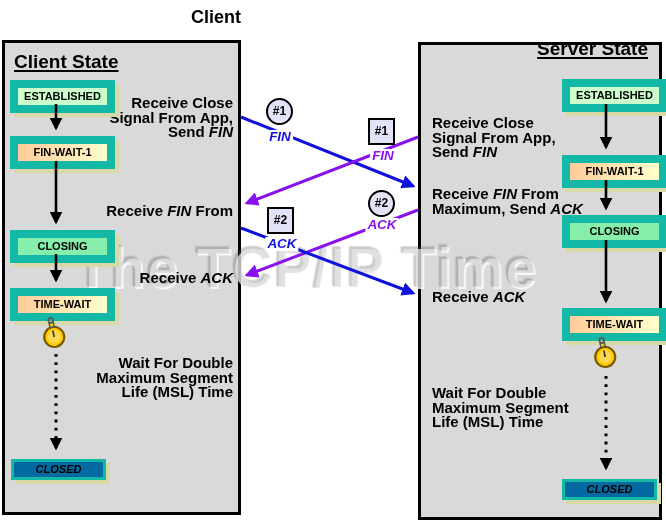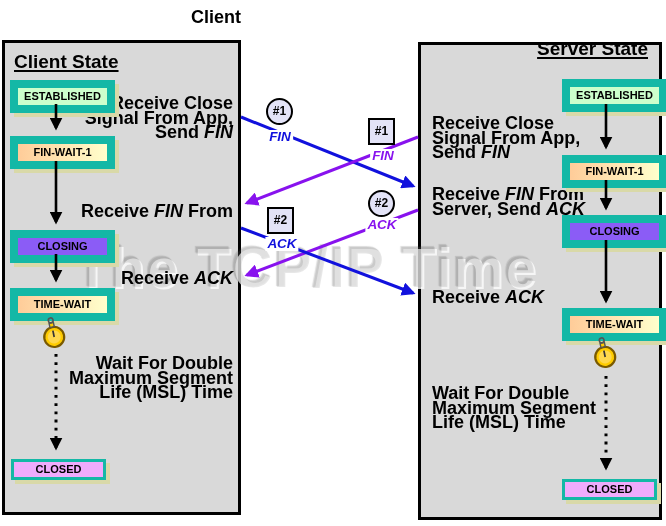--- a/index.html
+++ b/index.html
@@ -19,38 +19,38 @@
     text-decoration:underline;text-decoration-thickness:2px;text-underline-offset:2px;z-index:3;}
   #client-state-heading{left:14px;top:51px;}
   #server-state-heading{right:18px;top:38px;margin-left:48px;}
 
   
   .state-box{position:absolute;width:89px;height:17px;border:8px solid #14b8a6;
     font-size:11px;font-weight:bold;color:#000;text-align:center;line-height:17px;
     box-shadow:4px 4px 0 0 #d9d9a8;z-index:4;}
   .fill-green{background:#ccffcc;}
   .fill-grad{background:linear-gradient(to right,#ffcc99,#ffffcc);}
-  .fill-yellow{background:#8b5cf6;}
-  .fill-white{background:#f0abfc;border-width:3px;height:15px;line-height:15px;}
+  .fill-yellow{background:#86efac;}
+  .fill-white{background:#0369a1;border-width:3px;height:15px;line-height:15px;font-style:italic;}
 
   
   #c-state-0{left:10px;top:80px;}
   #c-state-1{left:10px;top:136px;}
   #c-state-2{left:10px;top:230px;}
   #c-state-3{left:10px;top:288px;}
   #c-state-4{left:11px;top:459px;}
   
   #s-state-0{left:562px;top:79px;}
   #s-state-1{left:562px;top:155px;}
   #s-state-2{left:562px;top:215px;}
   #s-state-3{left:562px;top:308px;}
   #s-state-4{left:562px;top:479px;}
 
   
-  .ann{position:absolute;font-size:18px;line-height:14.5px;font-weight:bold;color:#000;z-index:3;white-space:nowrap;}
+  .ann{position:absolute;font-size:15px;line-height:14.5px;font-weight:bold;color:#000;z-index:3;white-space:nowrap;}
   .ann.right{text-align:right;right:433px;}
   .ann.left{text-align:left;left:432px;}
   #c-ann-0{top:96px;} #c-ann-1{top:204px;} #c-ann-2{top:271px;} #c-ann-3{top:356px;}
   #s-ann-0{top:116px;} #s-ann-1{top:187px;} #s-ann-2{top:290px;} #s-ann-3{top:386px;}
   .ann i{font-style:italic;}
 
   
   #watermark{position:absolute;left:74px;top:234px;z-index:2;font-size:57px;font-weight:bold;
     letter-spacing:1px;white-space:nowrap;color:rgba(110,110,110,0.16);
     text-shadow:2px 2px 0 rgba(255,255,255,0.75), -1px -1px 1px rgba(60,60,60,0.18);
@@ -124,21 +124,21 @@
     <div><span>Life (MSL) Time</span></div>
   </div>
 
   <div class="ann left" id="s-ann-0">
     <div><span>Receive Close</span><i></i><span></span></div>
     <div><span>Signal From App,</span><i></i><span></span></div>
     <div><span>Send </span><i>FIN</i><span></span></div>
   </div>
   <div class="ann left" id="s-ann-1">
     <div><span>Receive </span><i>FIN</i><span> From</span></div>
-    <div><span>Server, Send </span><i>ACK</i><span></span></div>
+    <div><span>Maximum, Send </span><i>ACK</i><span></span></div>
   </div>
   <div class="ann left" id="s-ann-2">
     <div><span>Receive </span><i>ACK</i><span></span></div>
   </div>
   <div class="ann left" id="s-ann-3">
     <div><span>Wait For Double</span></div>
     <div><span>Maximum Segment</span></div>
     <div><span>Life (MSL) Time</span></div>
   </div>
 

